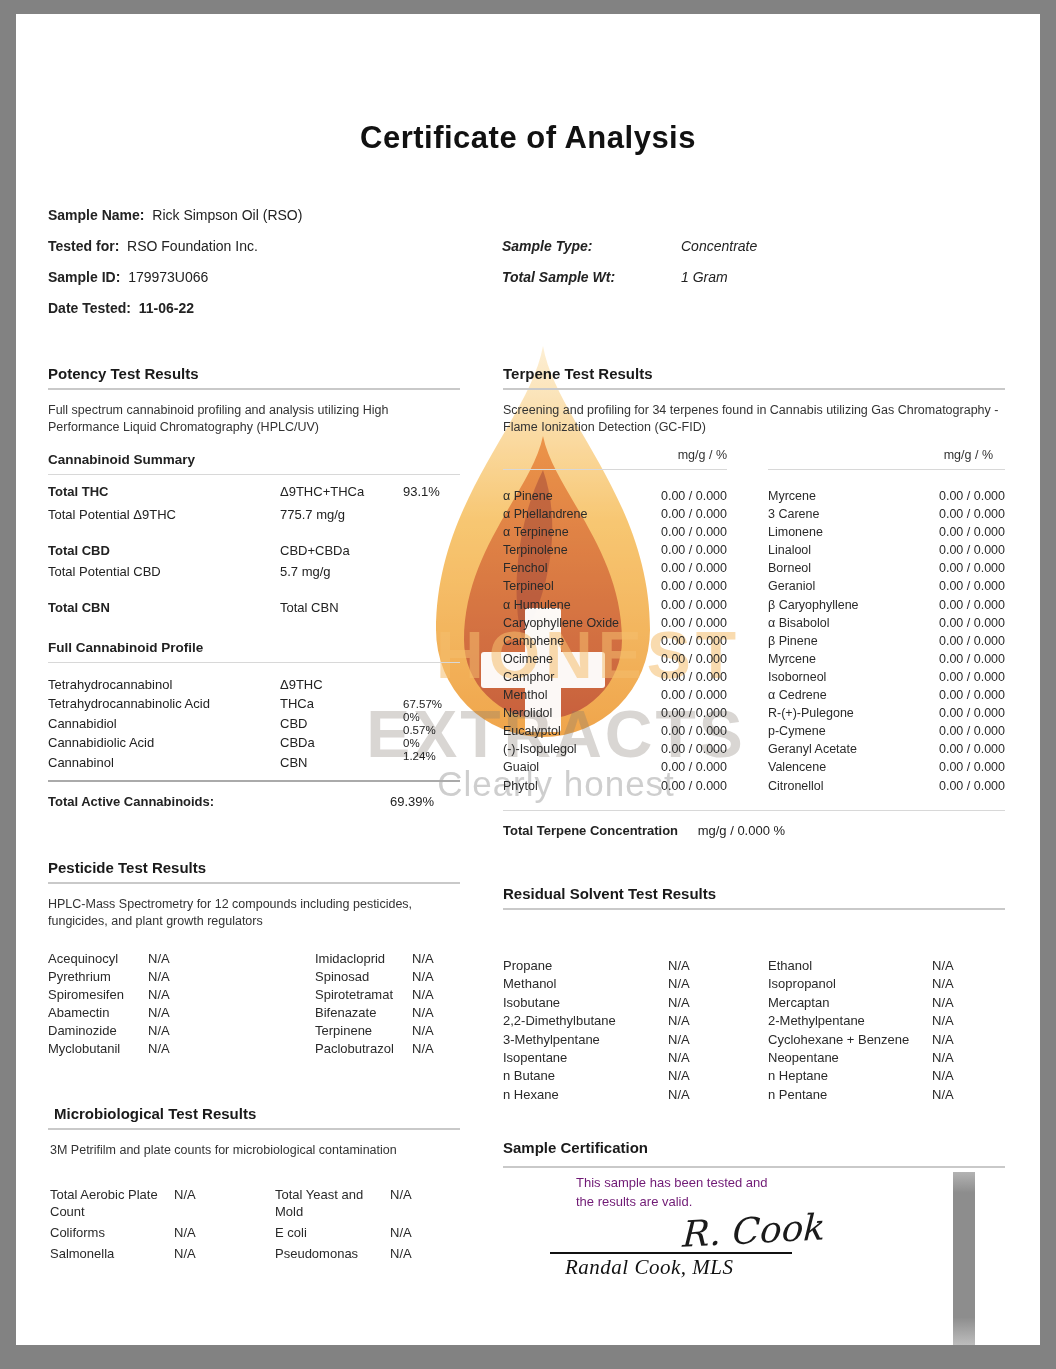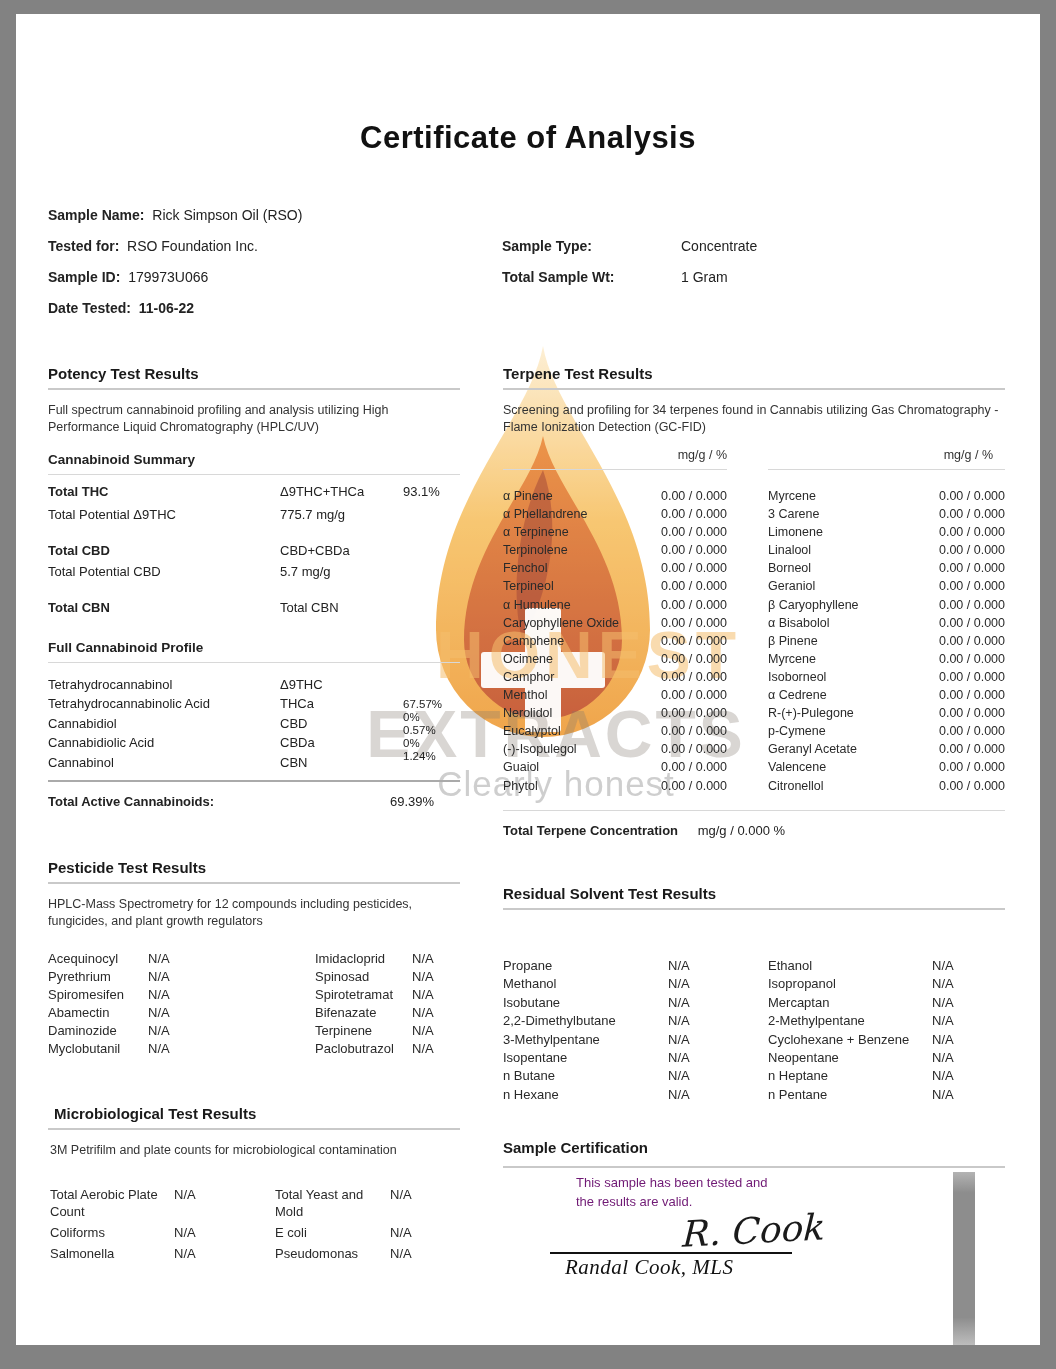--- a/index.html
+++ b/index.html
@@ -24,21 +24,21 @@
   .wm-tagline{left:375px;top:750px;width:330px;text-align:center;
     font-size:35px;color:rgba(165,165,165,0.55);letter-spacing:1px;}
   
   .content{position:absolute;inset:0;z-index:1;}
   .title{left:0;top:106px;width:1024px;text-align:center;
     font-size:31px;font-weight:bold;letter-spacing:0.5px;color:#111;}
   .info-row{height:31px;font-size:14px;}
   .info-row b{font-weight:bold;}
   .ir-left{left:32px;top:193px;width:430px;}
   .ir-right{left:486px;top:224px;width:420px;}
-  .ir-right .info-row{display:flex;}
+  .ir-right .info-row{display:flex;font-style:italic;}
   .ir-right .info-row b{width:179px;}
   
   .sec-h{font-size:15px;font-weight:bold;color:#1a1a1a;}
   .rule{background:#c9c9c9;height:2px;}
   .rule-thin{background:#d8d8d8;height:1px;}
   .rule-dark{background:#aaaaaa;height:2px;}
   .desc{font-size:12.5px;line-height:17px;color:#333;}
   
   .colL{left:32px;width:412px;}
   .colR{left:487px;width:502px;}

